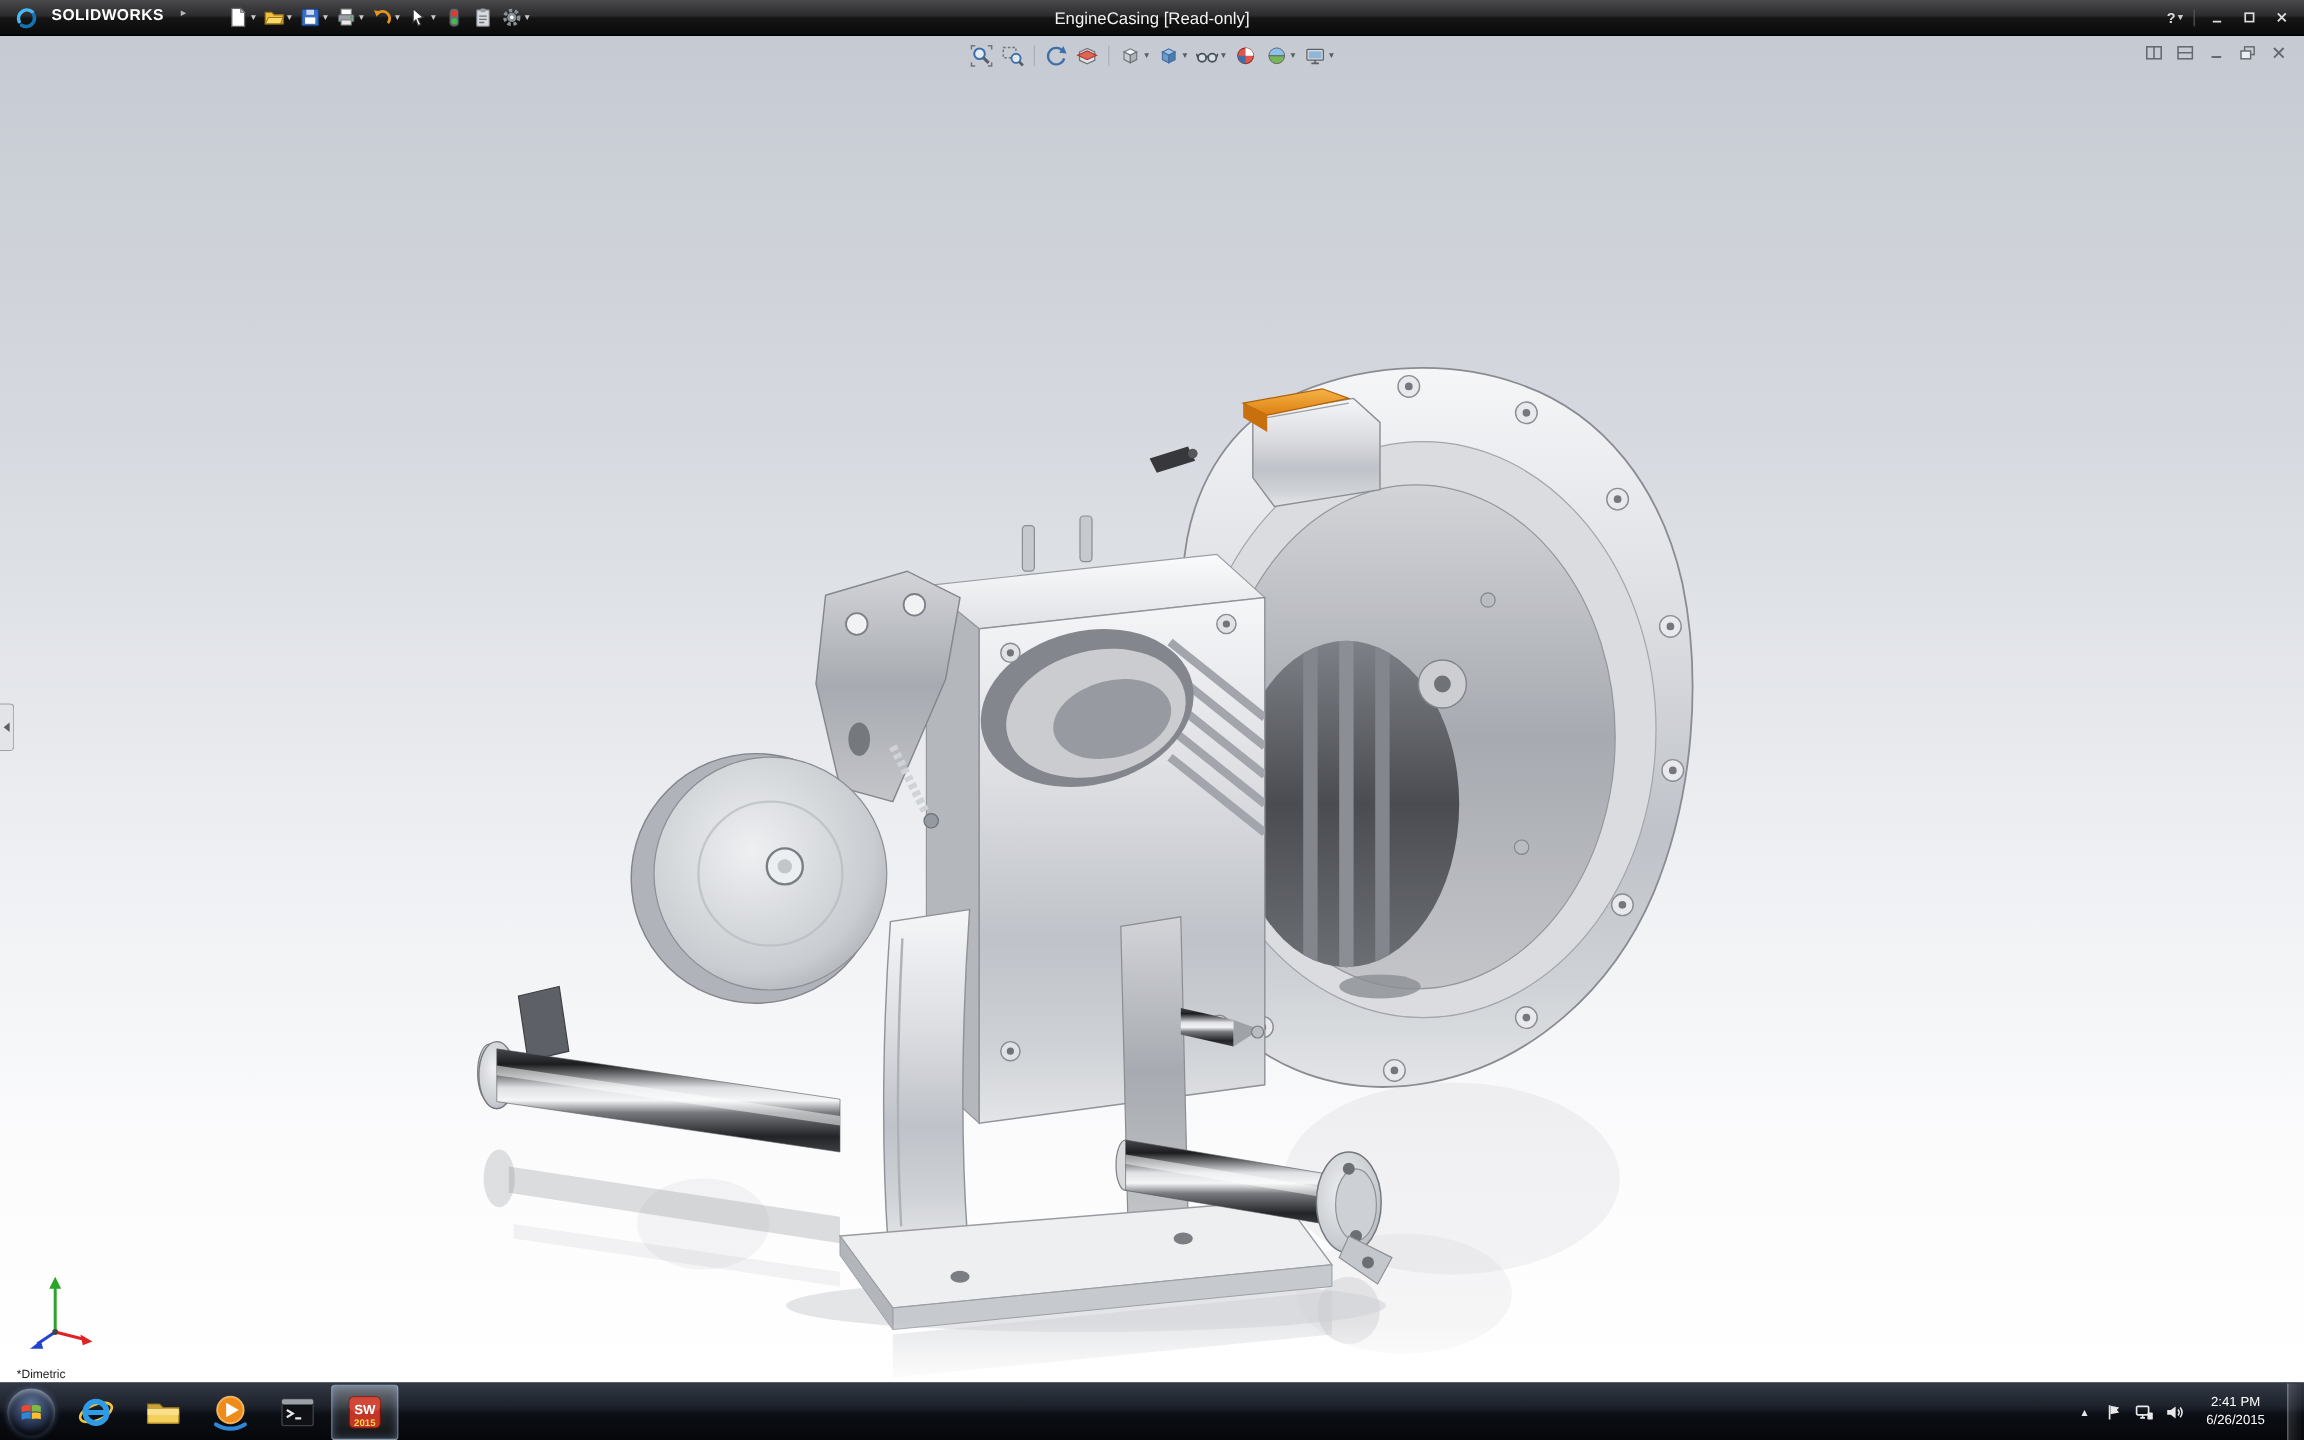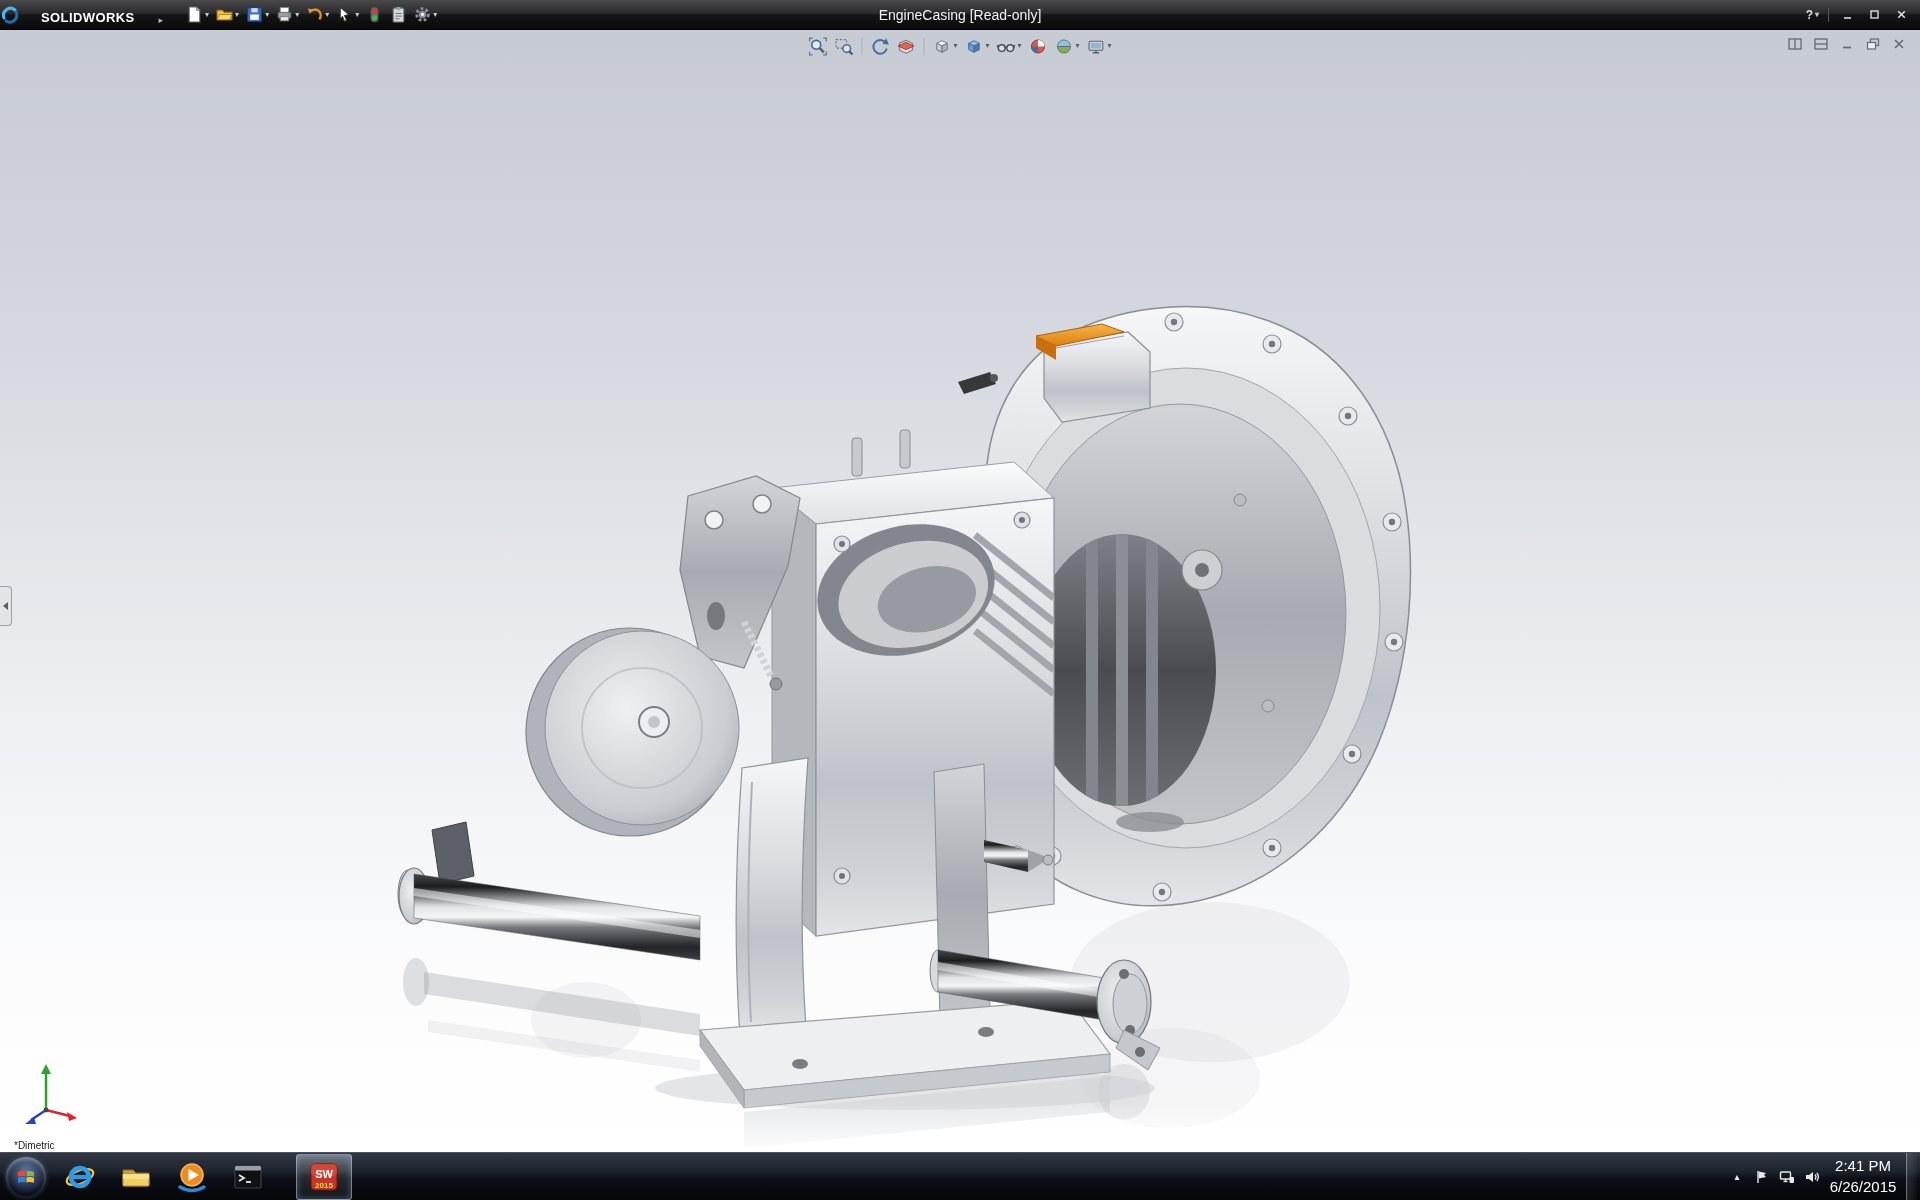--- a/index.html
+++ b/index.html
@@ -7,21 +7,21 @@
   body { font-family:"Liberation Sans", sans-serif; background:#000; }
   .screen { position:relative; width:1920px; height:1200px; overflow:hidden; }
 
   
   .titlebar{
     position:absolute; top:0; left:0; right:0; height:30px; z-index:10;
     display:flex; align-items:center;
     background:linear-gradient(180deg,#4a4a4c 0%,#2b2b2d 45%,#151516 52%,#0a0a0b 100%);
     color:#eee; border-bottom:1px solid #000;
   }
-  .brand{ display:flex; align-items:flex-end; gap:21px; padding:0 0; }
+  .brand{ display:flex; align-items:flex-start; gap:11px; padding:0 12px; }
   .brand-text{ font-size:13px; font-weight:bold; letter-spacing:.4px; color:#fff; }
   .menu-expand{ font-size:9px; color:#b8b8b8; margin-left:3px; }
   .main-toolbar{ display:flex; align-items:center; margin-left:20px; gap:1px; }
   .tb-btn{ display:flex; align-items:center; height:24px; padding:0 3px; border-radius:2px; }
   .tb-btn svg{ width:17px; height:17px; display:block; }
   .dd{ font-size:8px; color:#c9c9c9; margin-left:2px; line-height:1; }
   .title{ position:absolute; left:50%; transform:translateX(-50%); font-size:14px; color:#f2f2f2; white-space:nowrap; }
   .win-controls{ margin-left:auto; display:flex; align-items:center; gap:2px; padding-right:6px; }
   .wc-btn{ display:flex; align-items:center; justify-content:center; width:25px; height:20px; color:#ddd; }
   .wc-btn svg{ width:11px; height:11px; }
@@ -61,26 +61,25 @@
   .orb{ width:40px; height:40px; border-radius:50%;
     background:radial-gradient(circle at 50% 32%, #5d7294 0%, #2d3b57 45%, #0c1220 78%);
     box-shadow:inset 0 2px 4px rgba(255,255,255,.5), inset 0 -3px 6px rgba(0,0,0,.75), 0 0 5px rgba(130,175,255,.35);
     display:flex; align-items:center; justify-content:center; }
   .task-btn{ width:56px; height:46px; margin-top:1px; display:flex; align-items:center; justify-content:center; border-radius:3px; }
   .task-btn svg{ width:32px; height:32px; display:block; }
   .task-btn.active{
     background:linear-gradient(180deg,rgba(255,255,255,.32),rgba(255,255,255,.12) 45%,rgba(255,255,255,.05));
     border:1px solid rgba(190,212,238,.55);
     box-shadow:inset 0 0 7px rgba(150,195,245,.4);
-    margin-left:20px;
   }
   .tray{ margin-left:auto; display:flex; align-items:center; gap:9px; padding-right:3px; height:100%; }
   .tray-expand{ color:#e8e8e8; font-size:10px; width:16px; text-align:center; }
   .tray-icon svg{ width:16px; height:16px; display:block; }
-  .clock{ color:#fff; font-size:15px; text-align:center; line-height:1.35; min-width:68px; }
+  .clock{ color:#fff; font-size:11px; text-align:center; line-height:1.35; min-width:68px; }
   .show-desktop{ width:11px; height:100%; border-left:1px solid rgba(255,255,255,.4);
     background:linear-gradient(90deg,rgba(255,255,255,.12),rgba(255,255,255,.02)); }
 </style>
 </head>
 <body>
 
 <div class="screen">
 
   <header class="titlebar">
     <div class="brand">

